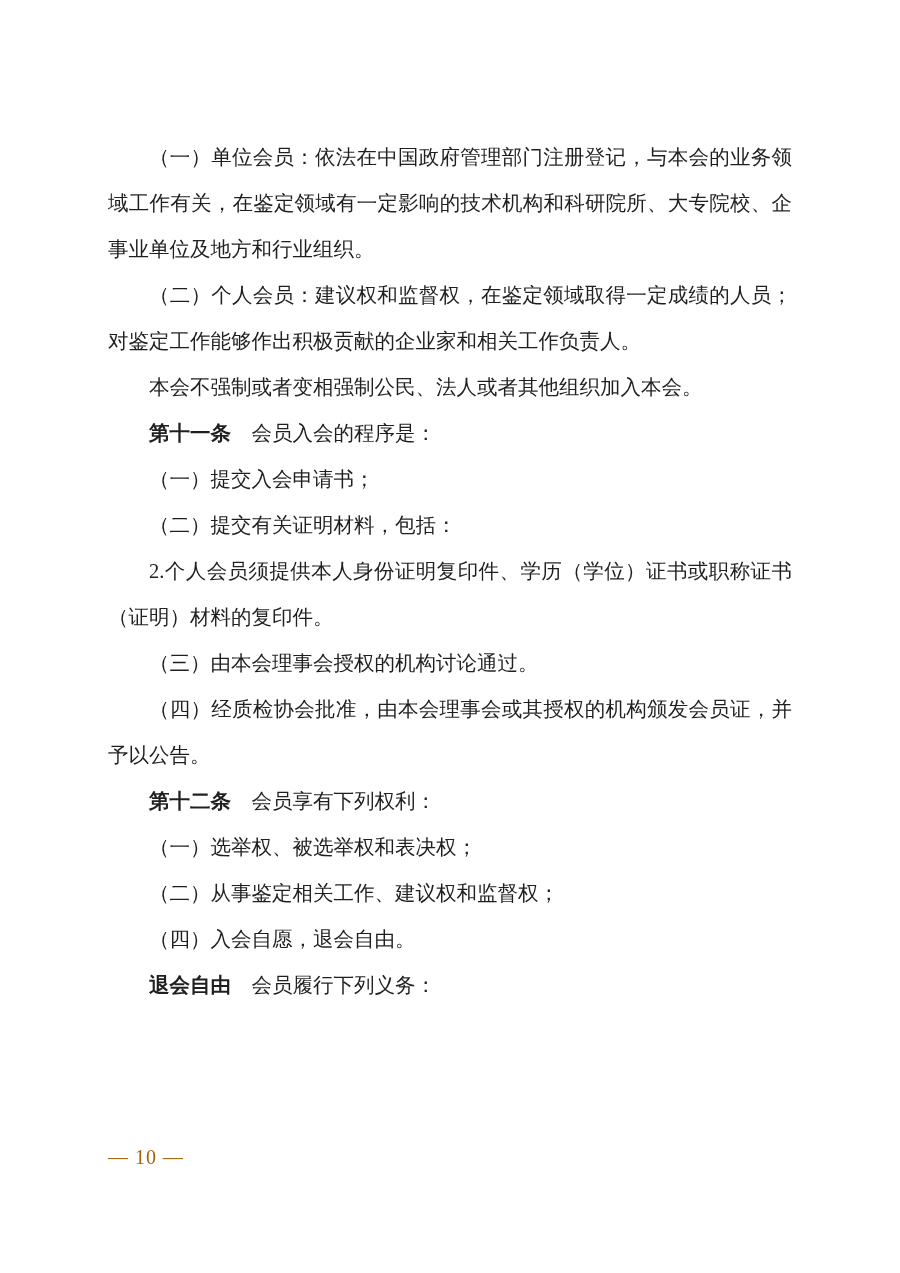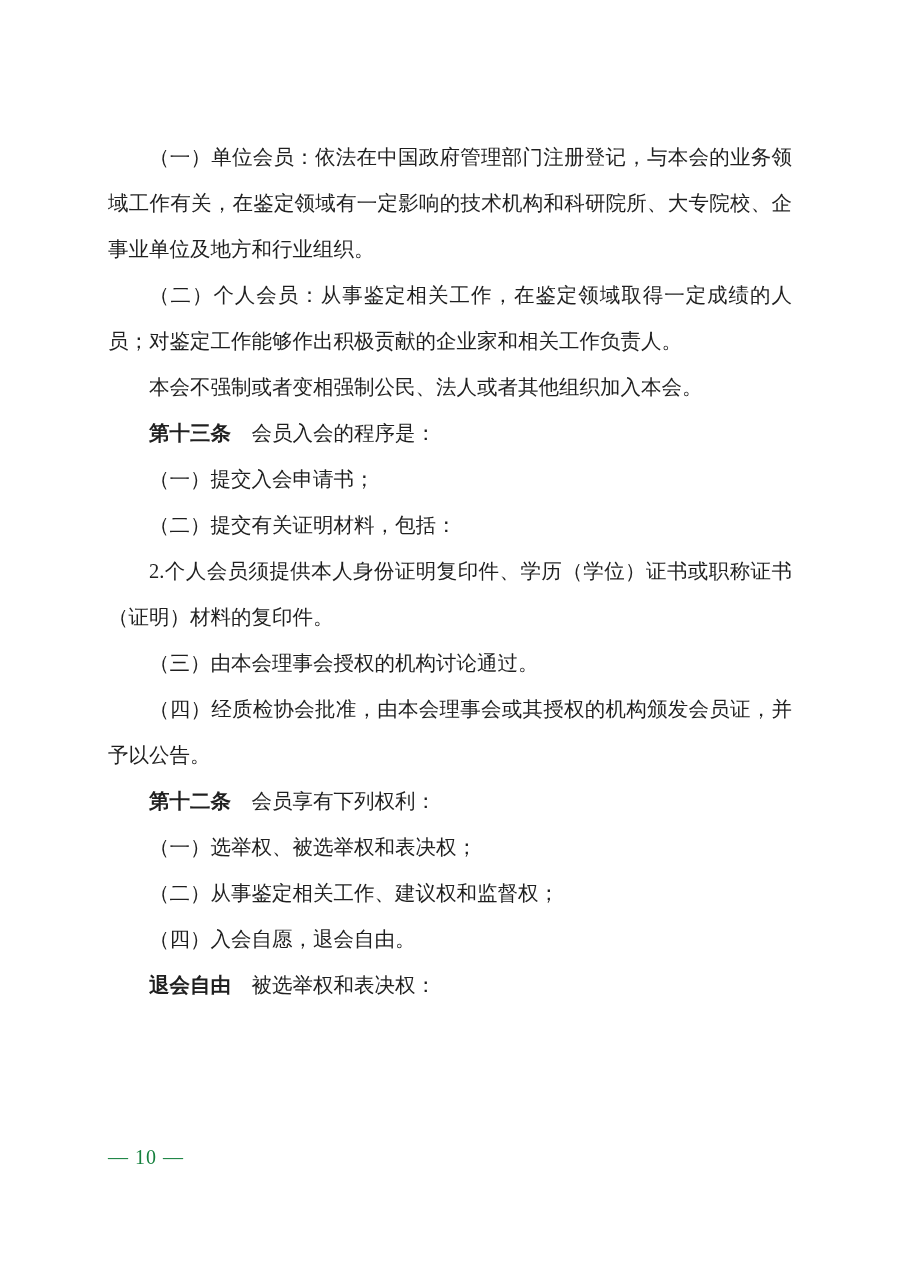--- a/index.html
+++ b/index.html
@@ -34,37 +34,37 @@
   .content p b.lead {
     font-weight: 700;
   }
   .footer {
     position: absolute;
     left: 108px;
     top: 1144px;
     font-size: 20px;
     line-height: 26px;
     letter-spacing: 1px;
-    color: #15803d;
+    color: #a16207;
   }
 </style>
 </head>
 <body>
 
 <div class="page">
   <div class="content">
     <p><b class="lead"></b><span>（一）单位会员：依法在中国政府管理部门注册登记，与本会的业务领域工作有关，在鉴定领域有一定影响的技术机构和科研院所、大专院校、企事业单位及地方和行业组织。</span></p>
-    <p><b class="lead"></b><span>（二）个人会员：从事鉴定相关工作，在鉴定领域取得一定成绩的人员；对鉴定工作能够作出积极贡献的企业家和相关工作负责人。</span></p>
+    <p><b class="lead"></b><span>（二）个人会员：建议权和监督权，在鉴定领域取得一定成绩的人员；对鉴定工作能够作出积极贡献的企业家和相关工作负责人。</span></p>
     <p><b class="lead"></b><span>本会不强制或者变相强制公民、法人或者其他组织加入本会。</span></p>
-    <p><b class="lead">第十三条</b><span>　会员入会的程序是：</span></p>
+    <p><b class="lead">第十一条</b><span>　会员入会的程序是：</span></p>
     <p><b class="lead"></b><span>（一）提交入会申请书；</span></p>
     <p><b class="lead"></b><span>（二）提交有关证明材料，包括：</span></p>
     <p><b class="lead"></b><span>2.个人会员须提供本人身份证明复印件、学历（学位）证书或职称证书（证明）材料的复印件。</span></p>
     <p><b class="lead"></b><span>（三）由本会理事会授权的机构讨论通过。</span></p>
     <p><b class="lead"></b><span>（四）经质检协会批准，由本会理事会或其授权的机构颁发会员证，并予以公告。</span></p>
     <p><b class="lead">第十二条</b><span>　会员享有下列权利：</span></p>
     <p><b class="lead"></b><span>（一）选举权、被选举权和表决权；</span></p>
     <p><b class="lead"></b><span>（二）从事鉴定相关工作、建议权和监督权；</span></p>
     <p><b class="lead"></b><span>（四）入会自愿，退会自由。</span></p>
-    <p><b class="lead">退会自由</b><span>　被选举权和表决权：</span></p>
+    <p><b class="lead">退会自由</b><span>　会员履行下列义务：</span></p>
   </div>
   <div class="footer">— 10 —</div>
 </div>
 
 </body></html>

